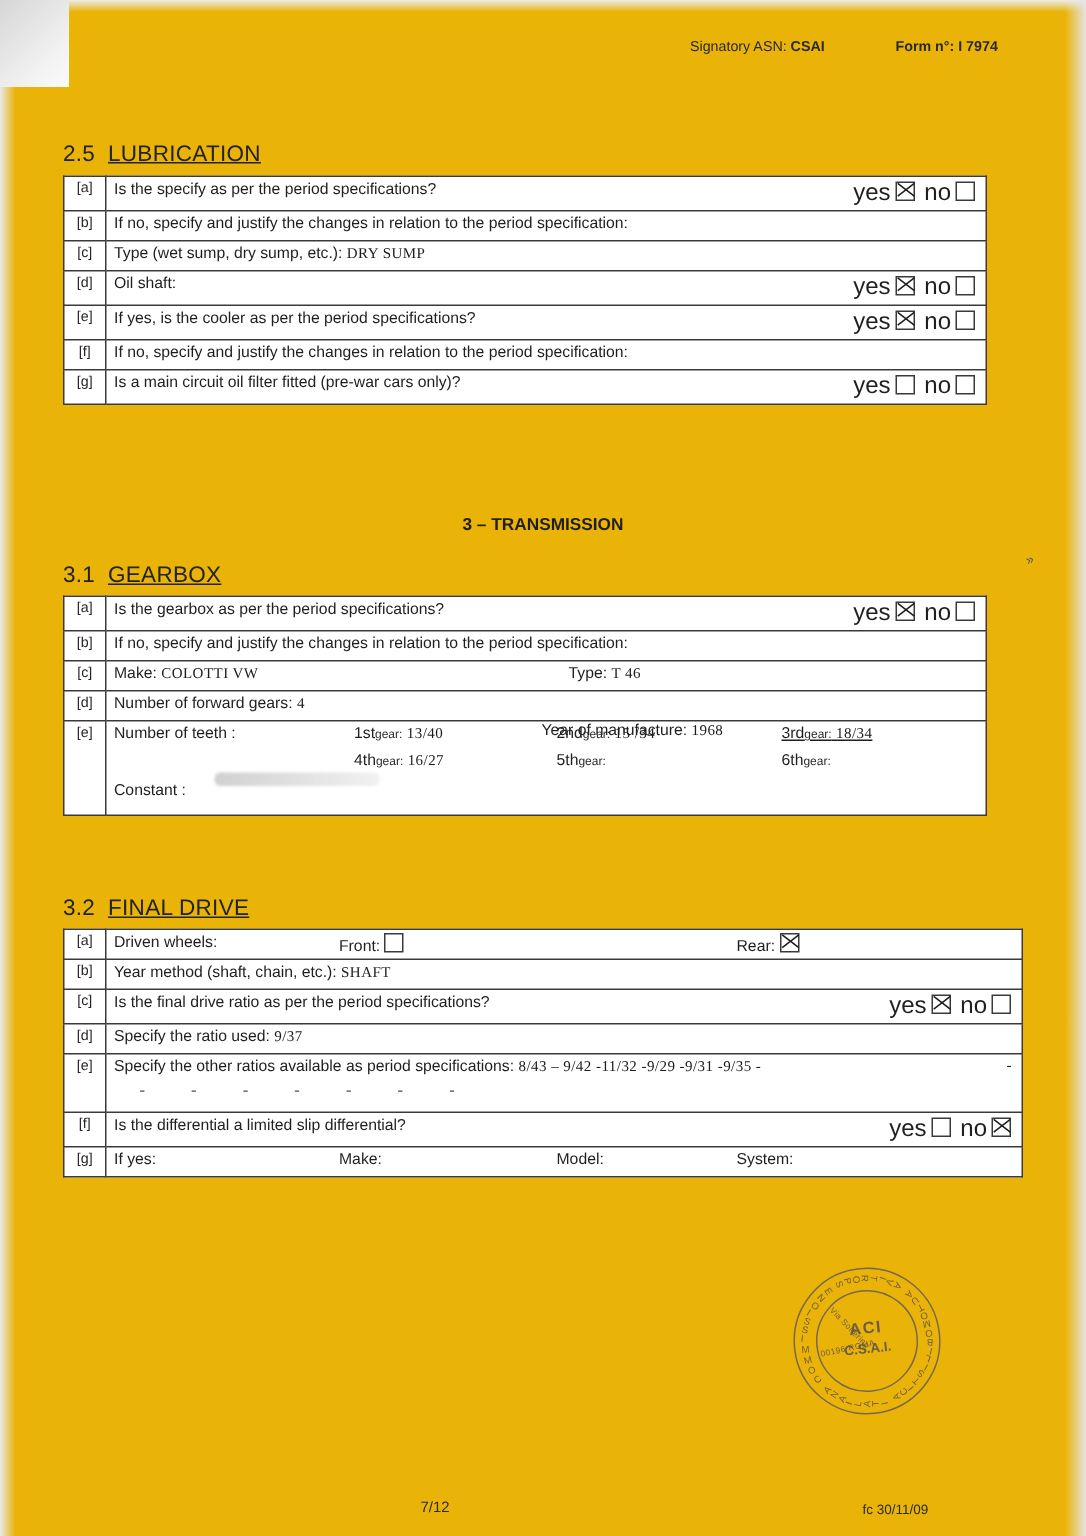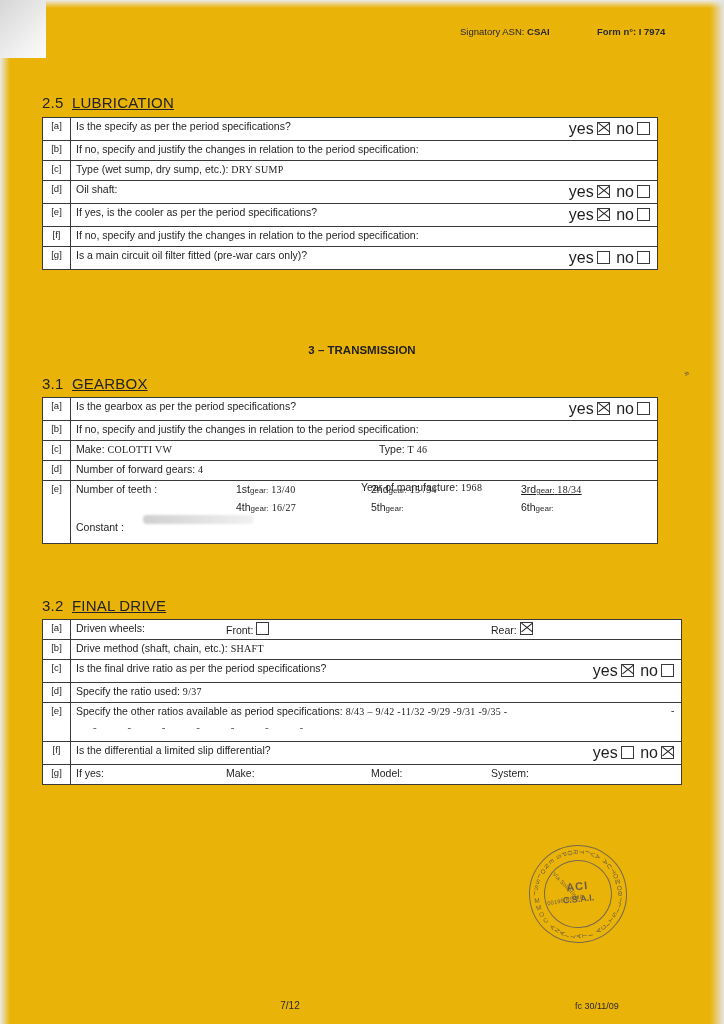--- a/index.html
+++ b/index.html
@@ -425,21 +425,21 @@
           <span>Front:</span><span class="box"></span>
         </span>
         <span class="colC">
           <span>Rear:</span><span class="box x"></span>
         </span>
       </td>
     </tr>
     <tr>
       <td class="lbl">[b]</td>
       <td>
-        <span>Drive method (shaft, chain, etc.):</span>
+        <span>Year method (shaft, chain, etc.):</span>
         <span class="hand">SHAFT</span>
       </td>
     </tr>
     <tr>
       <td class="lbl">[c]</td>
       <td>
         <span class="yn">
           <span>yes</span><span class="box x"></span>
           <span>no</span><span class="box"></span>
         </span>

